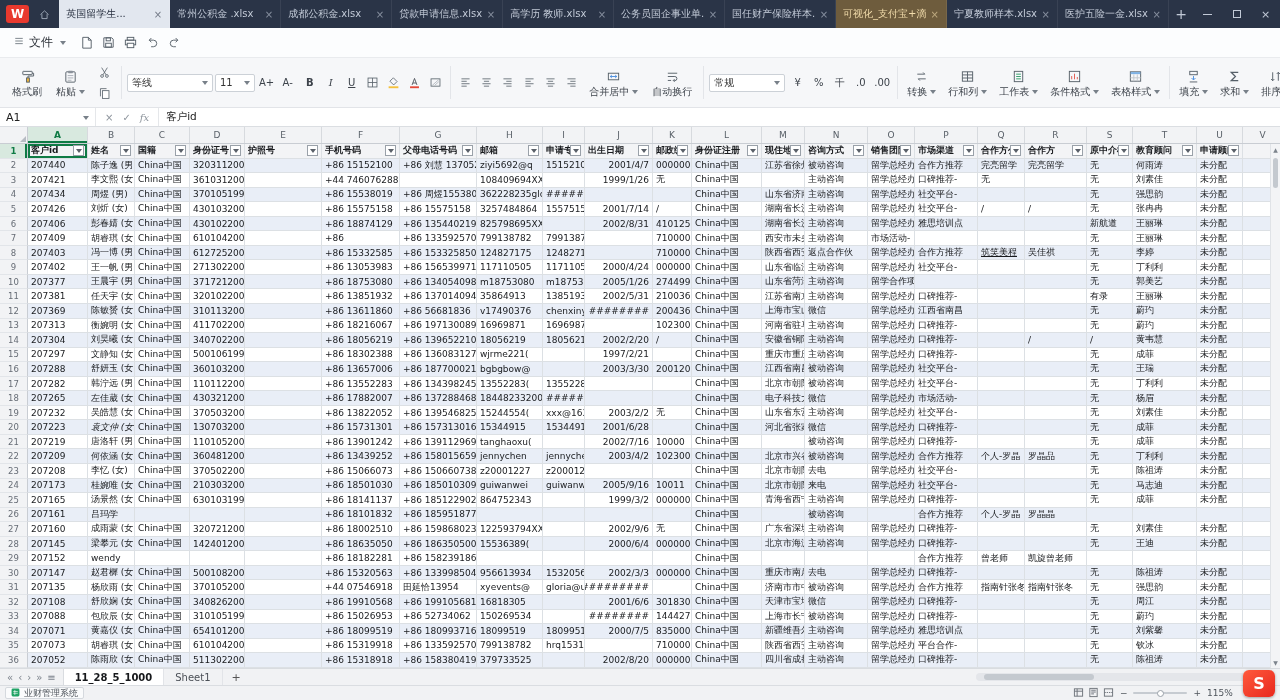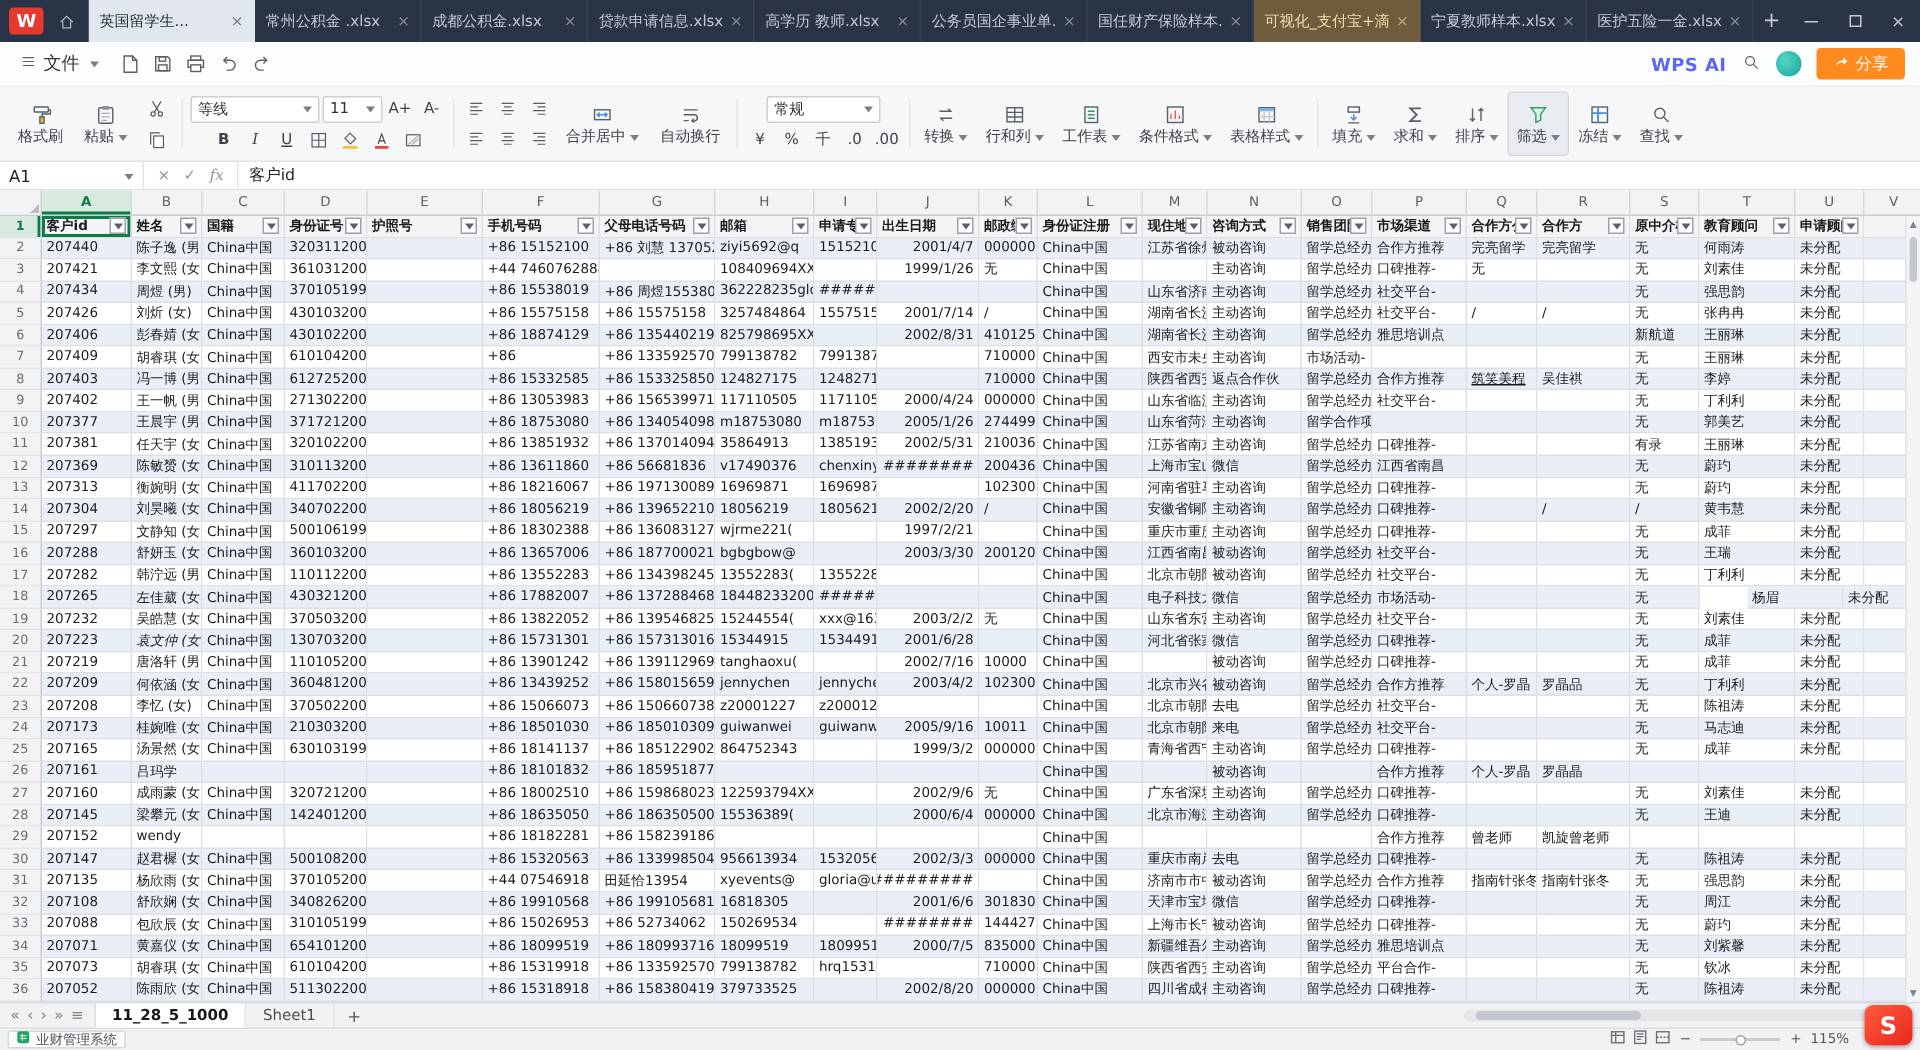--- a/index.html
+++ b/index.html
@@ -50,21 +50,21 @@
 .tallbtn{flex:none;display:flex;flex-direction:column;align-items:center;justify-content:center;gap:3px;padding:2px 6px;border-radius:3px;color:#3d434b}
 .tallbtn.active{background:#e8ebf0;box-shadow:inset 0 0 0 1px #d6dae0}
 .lblrow{display:flex;align-items:center;font-size:10px;line-height:10px;white-space:nowrap}
 .icon svg{width:15px;height:15px;display:block}
 .smallcol{display:flex;flex-direction:column;justify-content:center;gap:4px;padding:0 2px}
 .sbtn{min-width:19px;height:17px;display:flex;align-items:center;justify-content:center;border-radius:2px;font-size:10px;color:#3d434b;padding:0 2px;white-space:nowrap}
 .sbtn svg{width:13px;height:13px}
 .sbtn.bld{font-weight:bold}
 .sbtn.itl{font-style:italic;font-family:"DejaVu Serif",serif}
 .sbtn.und{text-decoration:underline}
-.stack{display:flex;flex-direction:column;justify-content:center;gap:3px}
+.stack{display:flex;flex-direction:row;justify-content:center;gap:3px}
 .rrow{display:flex;align-items:center;gap:2px}
 .selbox{display:flex;align-items:center;justify-content:space-between;height:18px;border:1px solid #ccd1d7;background:#fff;border-radius:2px;padding:0 4px;font-size:10px;color:#333}
 .caret{width:0;height:0;border:3px solid transparent;border-top:4px solid #788089;margin-left:3px;transform:translateY(2px)}
 
 
 .fbar{display:flex;align-items:stretch;height:19px;background:#fff;border-bottom:1px solid #dbdee2;font-size:11px;color:#222}
 .namebox{flex:none;width:96px;display:flex;align-items:center;justify-content:space-between;padding:0 6px;border-right:1px solid #e5e7ea}
 .fxgrp{flex:none;display:flex;align-items:center;gap:9px;padding:0 9px;border-right:1px solid #e5e7ea;color:#8d949c;font-size:10px}
 .fxgrp .fx{font-style:italic;font-family:"DejaVu Serif",serif}
 .fval{flex:1;display:flex;align-items:center;padding:0 7px;font-size:10.5px}
@@ -230,34 +230,20 @@
         </div>
         <div class="qi">
           <span class="icon">
             <svg viewBox="0 0 16 16">
               <path d="M11.5 5.5H7a3.5 3.5 0 000 7h2.5" fill="none" stroke="#566069"></path>
               <path d="M9.2 3.2l2.3 2.3-2.3 2.3" fill="none" stroke="#566069"></path>
             </svg>
           </span>
         </div>
       </div>
-    <div class="mb-right">
-      <span class="wpsai">WPS AI</span>
-      <span class="srch" id="search-slot"><svg viewBox="0 0 16 16">
-            <circle cx="7" cy="7" r="3.6" fill="none" stroke="#566069"></circle>
-            <path d="M9.8 9.8l3.4 3.4" stroke="#566069"></path>
-          </svg></span>
-      <span class="avatar"></span>
-      <div class="share">
-        <span id="share-ic"><svg viewBox="0 0 16 16">
-              <path d="M3 12c.5-4 3.5-6 7-6V3.5L14 7l-4 3.5V8c-2.8 0-5 .8-7 4z" fill="#fff"></path>
-            </svg></span>
-        <span>分享</span>
-      </div>
-    </div>
   </div>
 
   <div class="ribbon" id="ribbon">
       <div class="rgroup">
         <div class="tallbtn">
           <span class="icon">
             <svg viewBox="0 0 16 16">
               <rect x="3" y="2.5" width="10" height="3.5" rx="0.5" fill="none" stroke="#566069"></rect>
               <path d="M13 4.5h1.5v3H8.5v2" fill="none" stroke="#566069"></path>
               <rect x="7" y="9.5" width="3" height="4.5" fill="#f0b73c" stroke="#566069"></rect>
@@ -1119,21 +1105,21 @@
           <div class="cell" style="width: 68px;"></div>
           <div class="cell" style="width: 39px;"></div>
           <div class="cell" style="width: 70px;">China中国</div>
           <div class="cell" style="width: 43px;">电子科技大</div>
           <div class="cell" style="width: 63px;">微信</div>
           <div class="cell" style="width: 47px;">留学总经办</div>
           <div class="cell" style="width: 63px;">市场活动-</div>
           <div class="cell" style="width: 47px;"></div>
           <div class="cell" style="width: 62px;"></div>
           <div class="cell" style="width: 46px;">无</div>
-          <div class="cell" style="width: 64px; margin-left: 32px;">杨眉</div>
+          <div class="cell" style="width: 64px;">杨眉</div>
           <div class="cell" style="width: 46px;">未分配</div>
           <div class="cell" style="width: 40px;"></div>
         </div>
         <div class="grow">
           <div class="rnum">19</div>
           <div class="cell" style="width: 60px;">207232</div>
           <div class="cell" style="width: 47px;">吴皓慧 (女</div>
           <div class="cell" style="width: 55px;">China中国</div>
           <div class="cell" style="width: 55px;">370503200302020020</div>
           <div class="cell" style="width: 77px;"></div>

